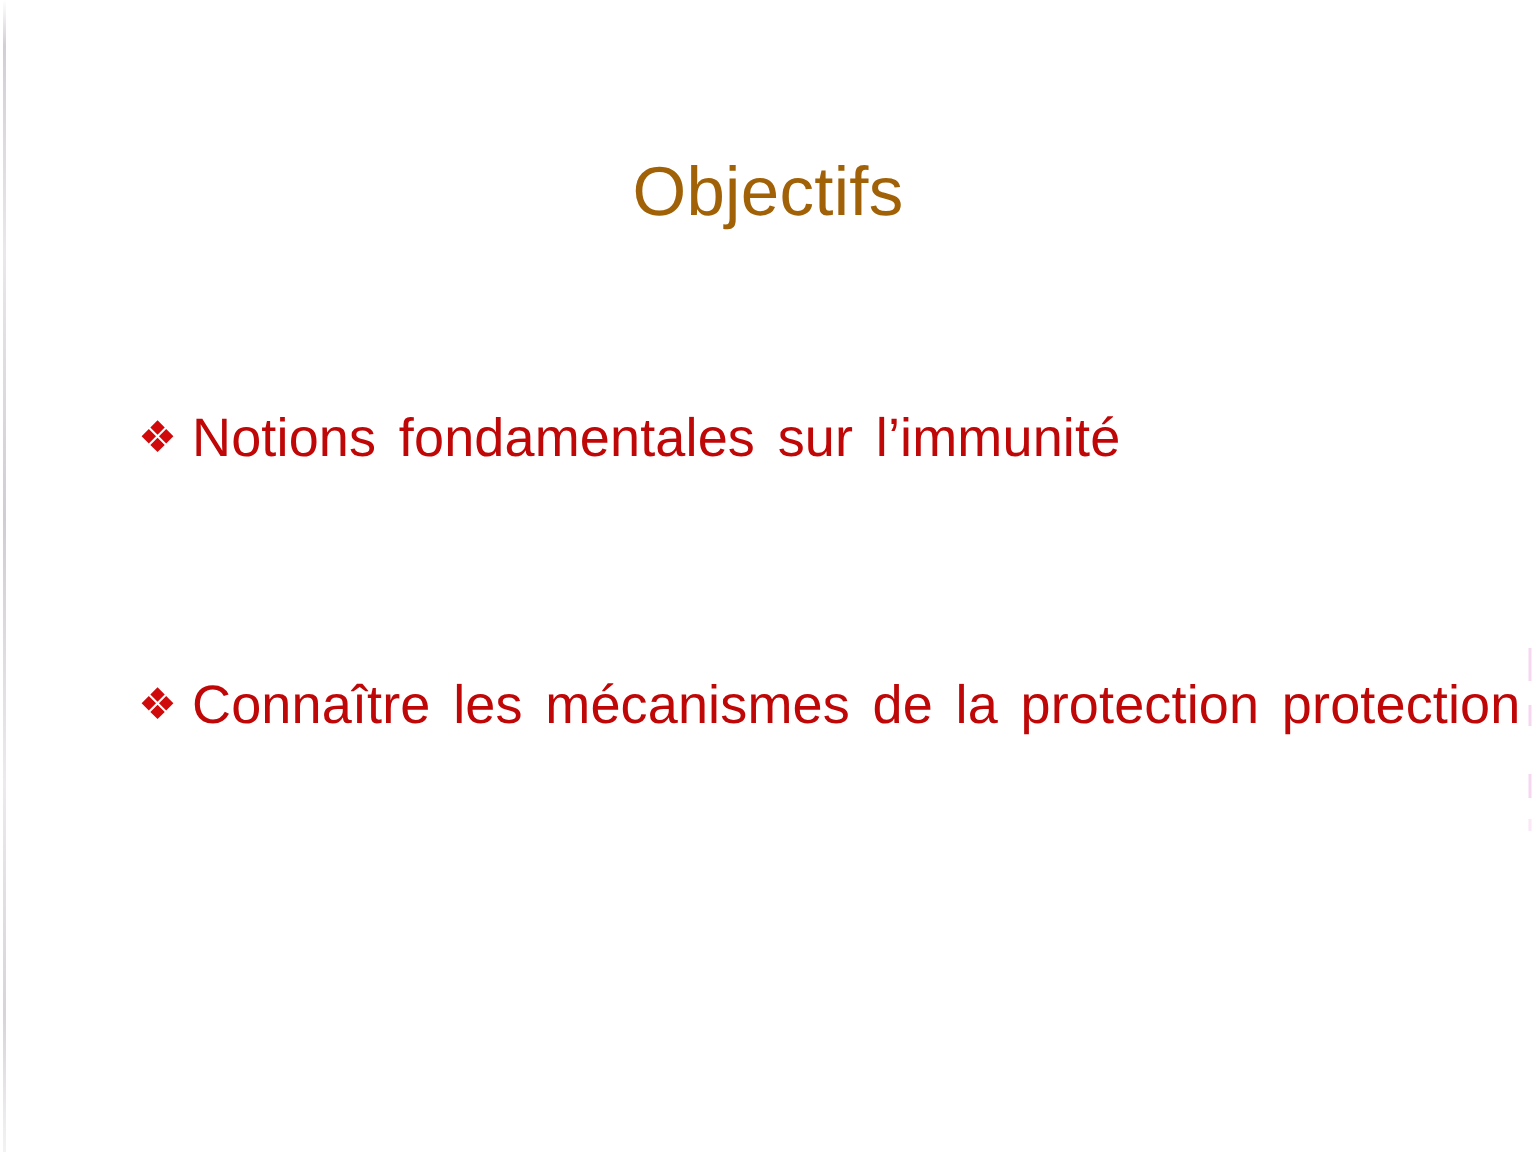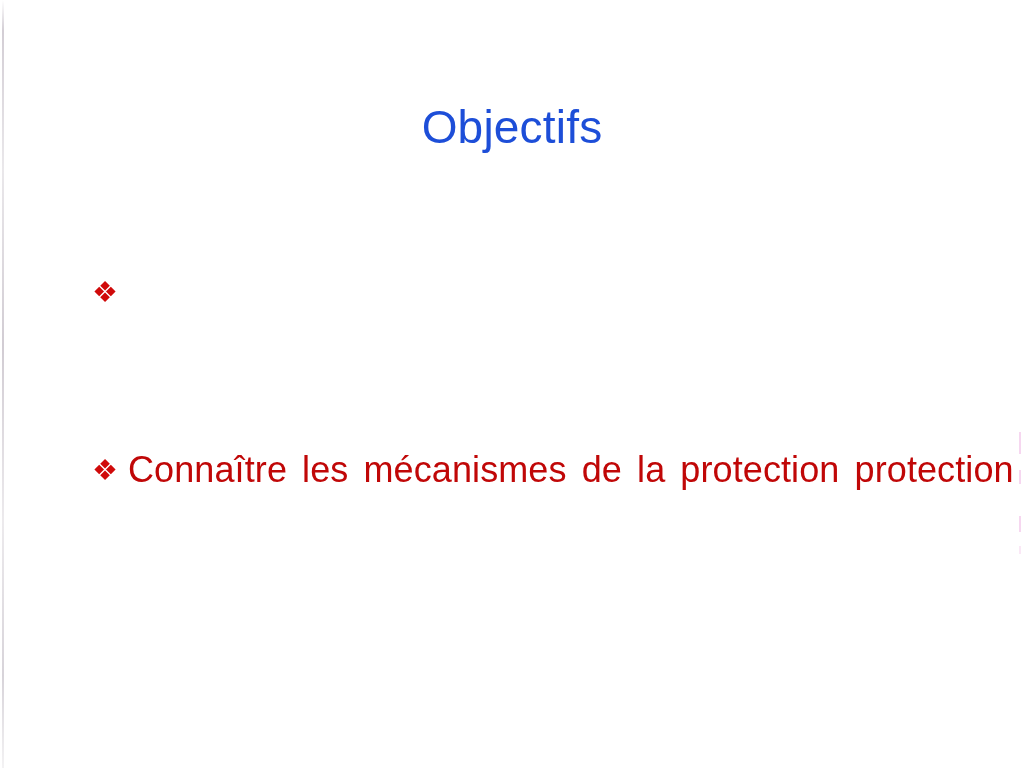--- a/index.html
+++ b/index.html
@@ -46,21 +46,21 @@
   .edge-artifact.a2 { top: 470px; height: 14px; }
   .edge-artifact.a3 { top: 516px; height: 16px; }
   .edge-artifact.a4 { top: 546px; height: 8px;  background: rgba(232,150,215,0.22); }
 
   .slide-title {
     position: absolute;
     left: 0;
     right: 0;
     top: 100px;
     text-align: center;
-    color: #1d4ed8;
+    color: #a16207;
     font-size: 46px;
     font-weight: normal;
     line-height: 1.18;
     letter-spacing: 0.2px;
     white-space: nowrap;
     margin: 0;
   }
 
   .body-list {
     position: absolute;
@@ -106,20 +106,21 @@
   <div class="edge-artifact a2"></div>
   <div class="edge-artifact a3"></div>
   <div class="edge-artifact a4"></div>
 
   <h1 class="slide-title">Objectifs</h1>
 
   <ul class="body-list">
 
     <li class="bullet-row">
       <span class="bullet-mark">❖</span>
+      <span class="bullet-text">Notions fondamentales sur l’immunité</span>
     </li>
 
     <li class="bullet-row">
       <span class="bullet-mark">❖</span>
       <span class="bullet-text">Connaître les mécanismes de la protection protection</span>
     </li>
 
   </ul>
 
 </div>

